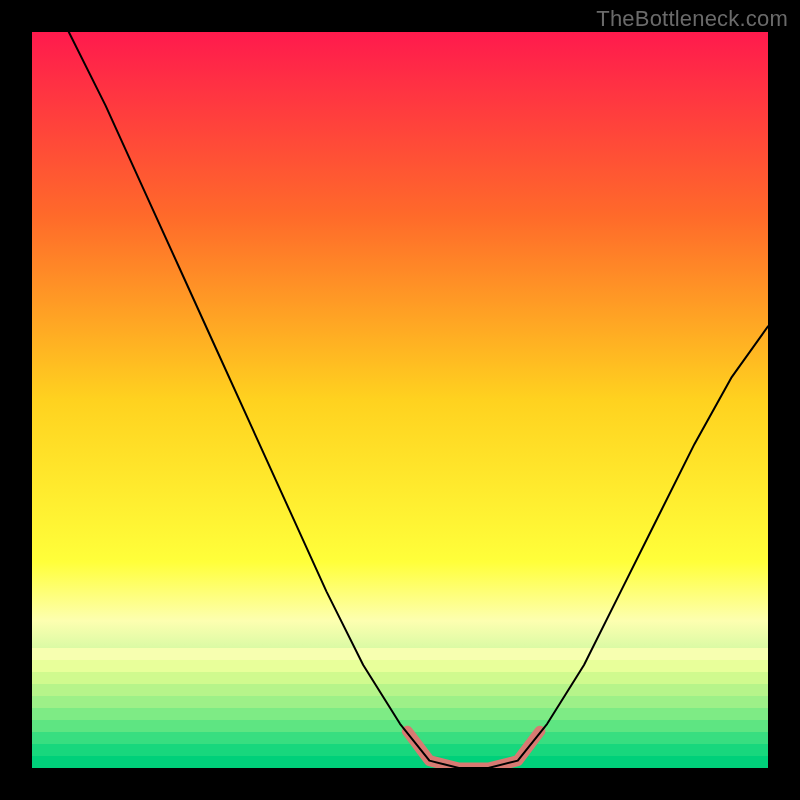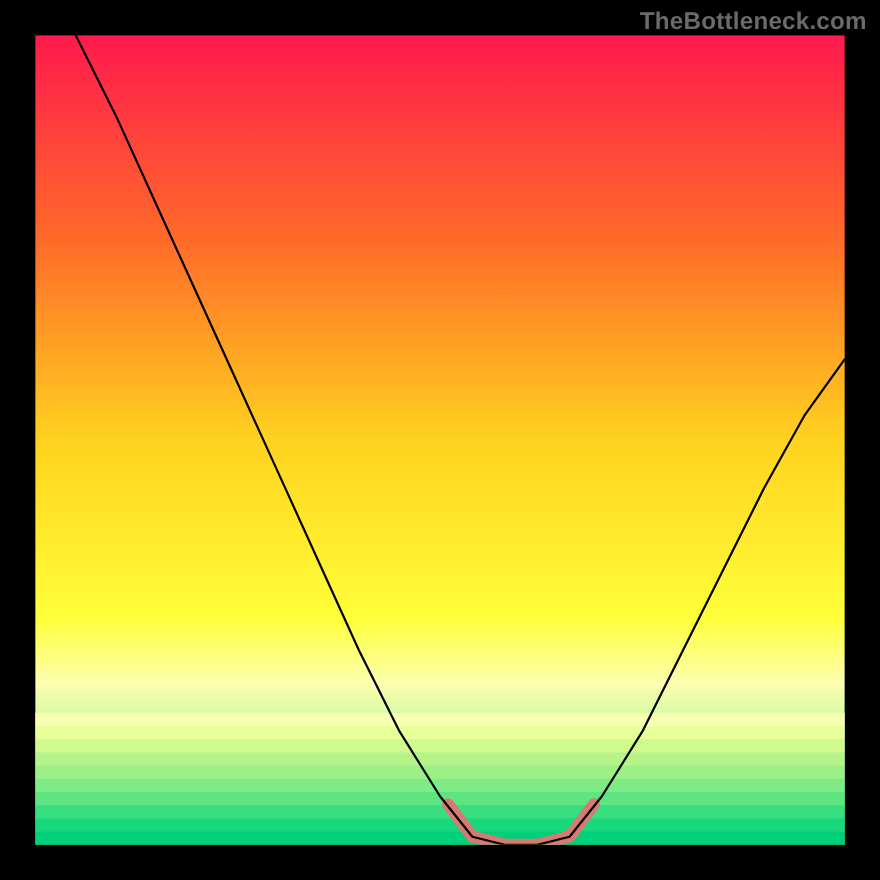--- a/index.html
+++ b/index.html
@@ -16,21 +16,21 @@
     width: 800px;
     height: 800px;
     background: #000;
   }
   .watermark {
     position: absolute;
     top: 6px;
     right: 12px;
     color: #6a6a6a;
     font-size: 22px;
-    font-weight: 700;
+    font-weight: 400;
     letter-spacing: 0.2px;
     z-index: 10;
   }
   svg {
     position: absolute;
     top: 0;
     left: 0;
   }
 </style>
 </head>

